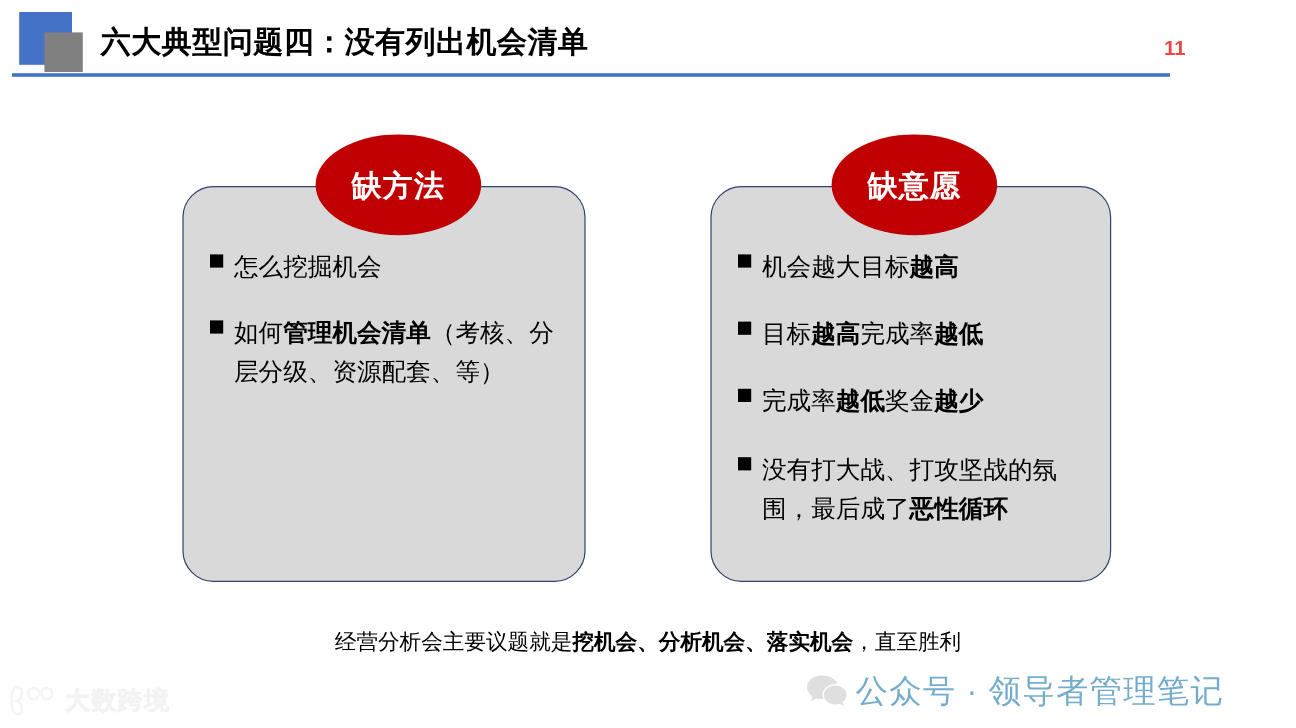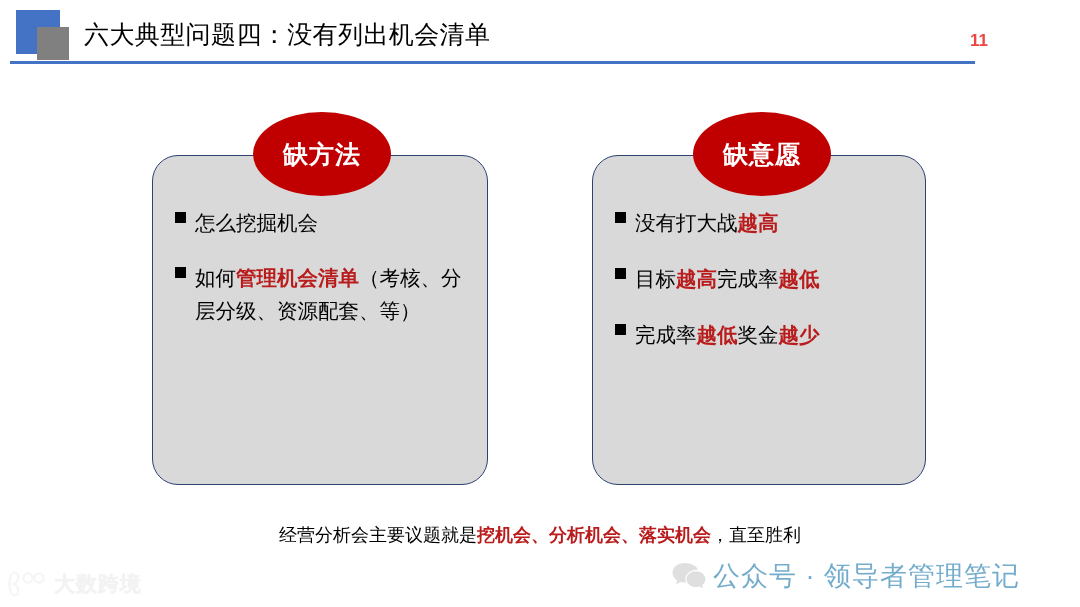--- a/index.html
+++ b/index.html
@@ -30,21 +30,21 @@
   #logo-gray-square {
     position: absolute;
     left: 37px; top: 27px;
     width: 32px; height: 33px;
     background: #808080;
   }
   #slide-title {
     position: absolute;
     left: 84px; top: 18px;
     font-size: 25px;
-    font-weight: normal;
+    font-weight: bold;
     color: #000000;
     letter-spacing: 0.4px;
     white-space: nowrap;
   }
   #page-number {
     position: absolute;
     right: 92px; top: 31px;
     font-size: 17px;
     font-weight: bold;
     color: #ef4444;
@@ -73,21 +73,21 @@
     border-radius: 50%;
     display: flex;
     align-items: center;
     justify-content: center;
     color: #FFFFFF;
     font-size: 25px;
     font-weight: bold;
     letter-spacing: 1px;
     z-index: 5;
   }
-  #badge-left  { left: 253px; top: 112px; width: 138px; height: 84px; text-align: center; }
+  #badge-left  { left: 263px; top: 112px; width: 138px; height: 84px; text-align: center; }
   #badge-right { left: 693px; top: 112px; width: 138px; height: 84px; }
 
   .bullet-list {
     position: absolute;
     left: 0; top: 50px;
     width: 100%;
     box-sizing: border-box;
     padding: 0 14px 0 22px;
   }
   .bullet-item {
@@ -103,21 +103,21 @@
     flex: 0 0 auto;
     width: 11px; height: 11px;
     background: #000000;
     margin-top: 6px;
     margin-right: 9px;
   }
   .bullet-text {
     flex: 1 1 auto;
     line-height: 1.62;
   }
-  .hl { color: #b91c1c; font-weight: bold; }
+  .hl { color: #000000; font-weight: bold; }
 
   
   .bullet-text.wrapped { text-indent: 0; }
 
   
   #footer-caption {
     position: absolute;
     left: 0; top: 523px;
     width: 1080px;
     text-align: center;
@@ -188,29 +188,33 @@
       <span class="bullet-text wrapped" id="l3"><span>如何</span><span class="hl">管理机会清单</span><span>（考核、分层分级、资源配套、等）</span></span>
     </div>
   </div>
 </div>
 <div id="badge-left" class="panel-badge">缺方法</div>
 
 <div id="panel-right" class="panel">
   <div class="bullet-list">
     <div class="bullet-item">
       <span class="bullet-marker"></span>
-      <span class="bullet-text" id="r0"><span>没有打大战</span><span class="hl">越高</span></span>
+      <span class="bullet-text" id="r0"><span>机会越大目标</span><span class="hl">越高</span></span>
     </div>
     <div class="bullet-item">
       <span class="bullet-marker"></span>
       <span class="bullet-text" id="r1"><span>目标</span><span class="hl">越高</span><span>完成率</span><span class="hl">越低</span></span>
     </div>
     <div class="bullet-item">
       <span class="bullet-marker"></span>
       <span class="bullet-text" id="r2"><span>完成率</span><span class="hl">越低</span><span>奖金</span><span class="hl">越少</span></span>
+    </div>
+    <div class="bullet-item">
+      <span class="bullet-marker"></span>
+      <span class="bullet-text wrapped" id="r3"><span>没有打大战、打攻坚战的氛围，最后成了</span><span class="hl">恶性循环</span></span>
     </div>
   </div>
 </div>
 <div id="badge-right" class="panel-badge">缺意愿</div>
 
 <div id="footer-caption"><span>经营分析会主要议题就是</span><span class="hl">挖机会、分析机会、落实机会</span><span>，直至胜利</span></div>
 
 <div id="watermark-left">
   <svg id="watermark-left-logo" viewBox="0 0 40 26">
     <path d="M3 4 C1 9 1 17 3 22 C5 25 9 25 10 22 C11 18 9 14 6 13 C9 12 11 8 10 4 C9 1 5 1 3 4 Z" fill="none" stroke="#EFEFEF" stroke-width="2.2"></path>

